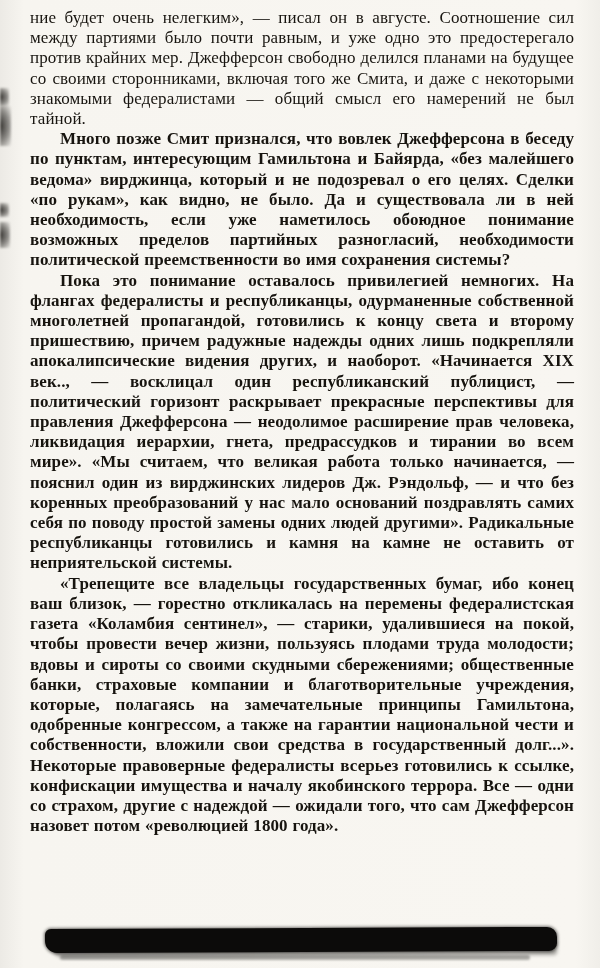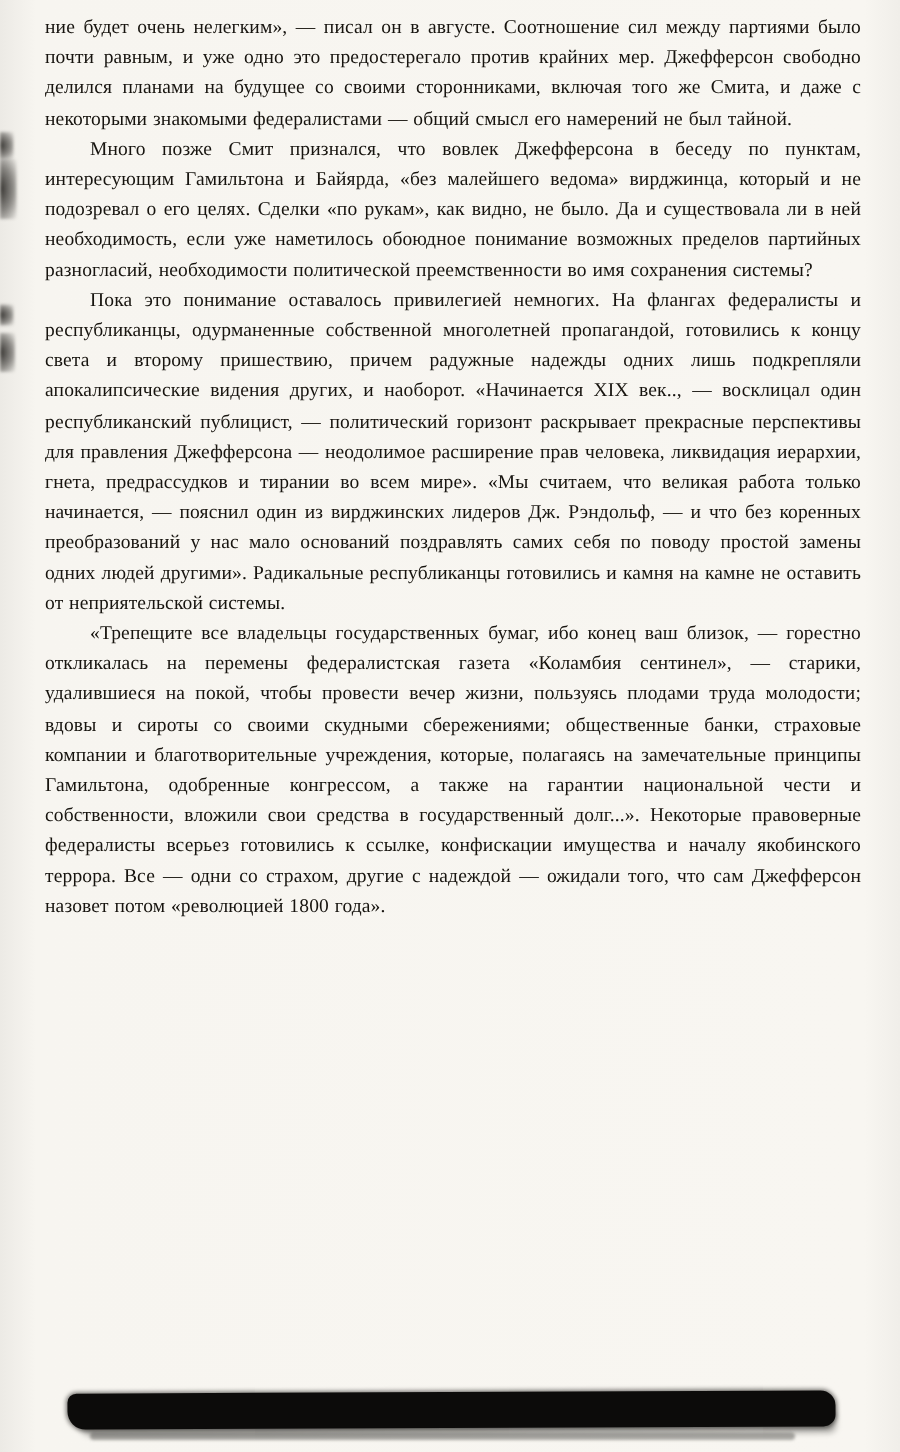--- a/index.html
+++ b/index.html
@@ -11,29 +11,29 @@
   }
   .page {
     position: relative;
     width: 600px; height: 968px;
     box-sizing: border-box;
     background: linear-gradient(90deg, #eceae5 0%, #f7f5f0 4%, #f8f6f1 96%, #f0eee9 100%);
     padding: 8px 26px 0 30px;
     color: #17140f;
   }
   .textblock {
-    font-size: 13px;
+    font-size: 17px;
     line-height: 20.2px;
     text-align: justify;
     letter-spacing: 0.1px;
     word-spacing: 0.5px;
     hyphens: auto;
   }
   .textblock p { margin: 0; }
-  .textblock p.indent { text-indent: 30px; }
+  .textblock p.indent { text-indent: 30px; font-weight: bold; }
 
   
   .edge-smudge {
     position: absolute;
     left: 0;
     width: 9px;
     background: radial-gradient(ellipse at left, rgba(20,18,15,0.85) 0%, rgba(20,18,15,0.45) 55%, rgba(20,18,15,0) 100%);
     filter: blur(1px);
     pointer-events: none;
   }

